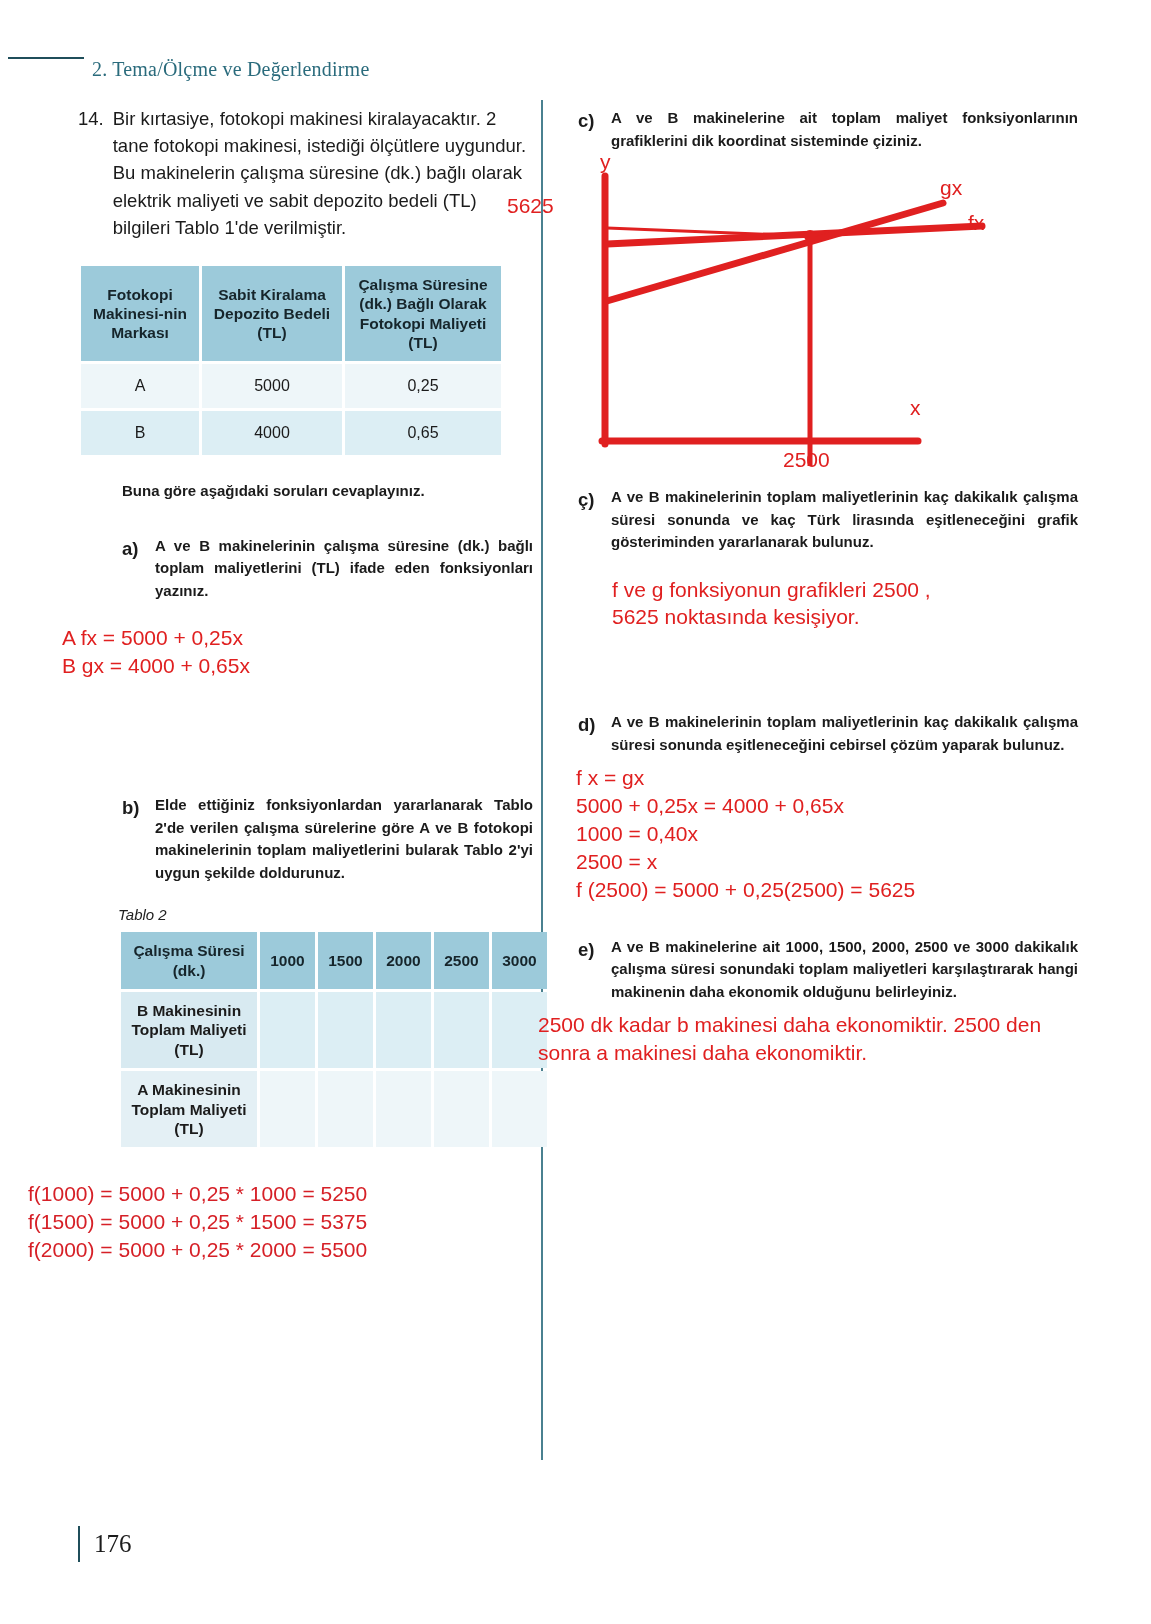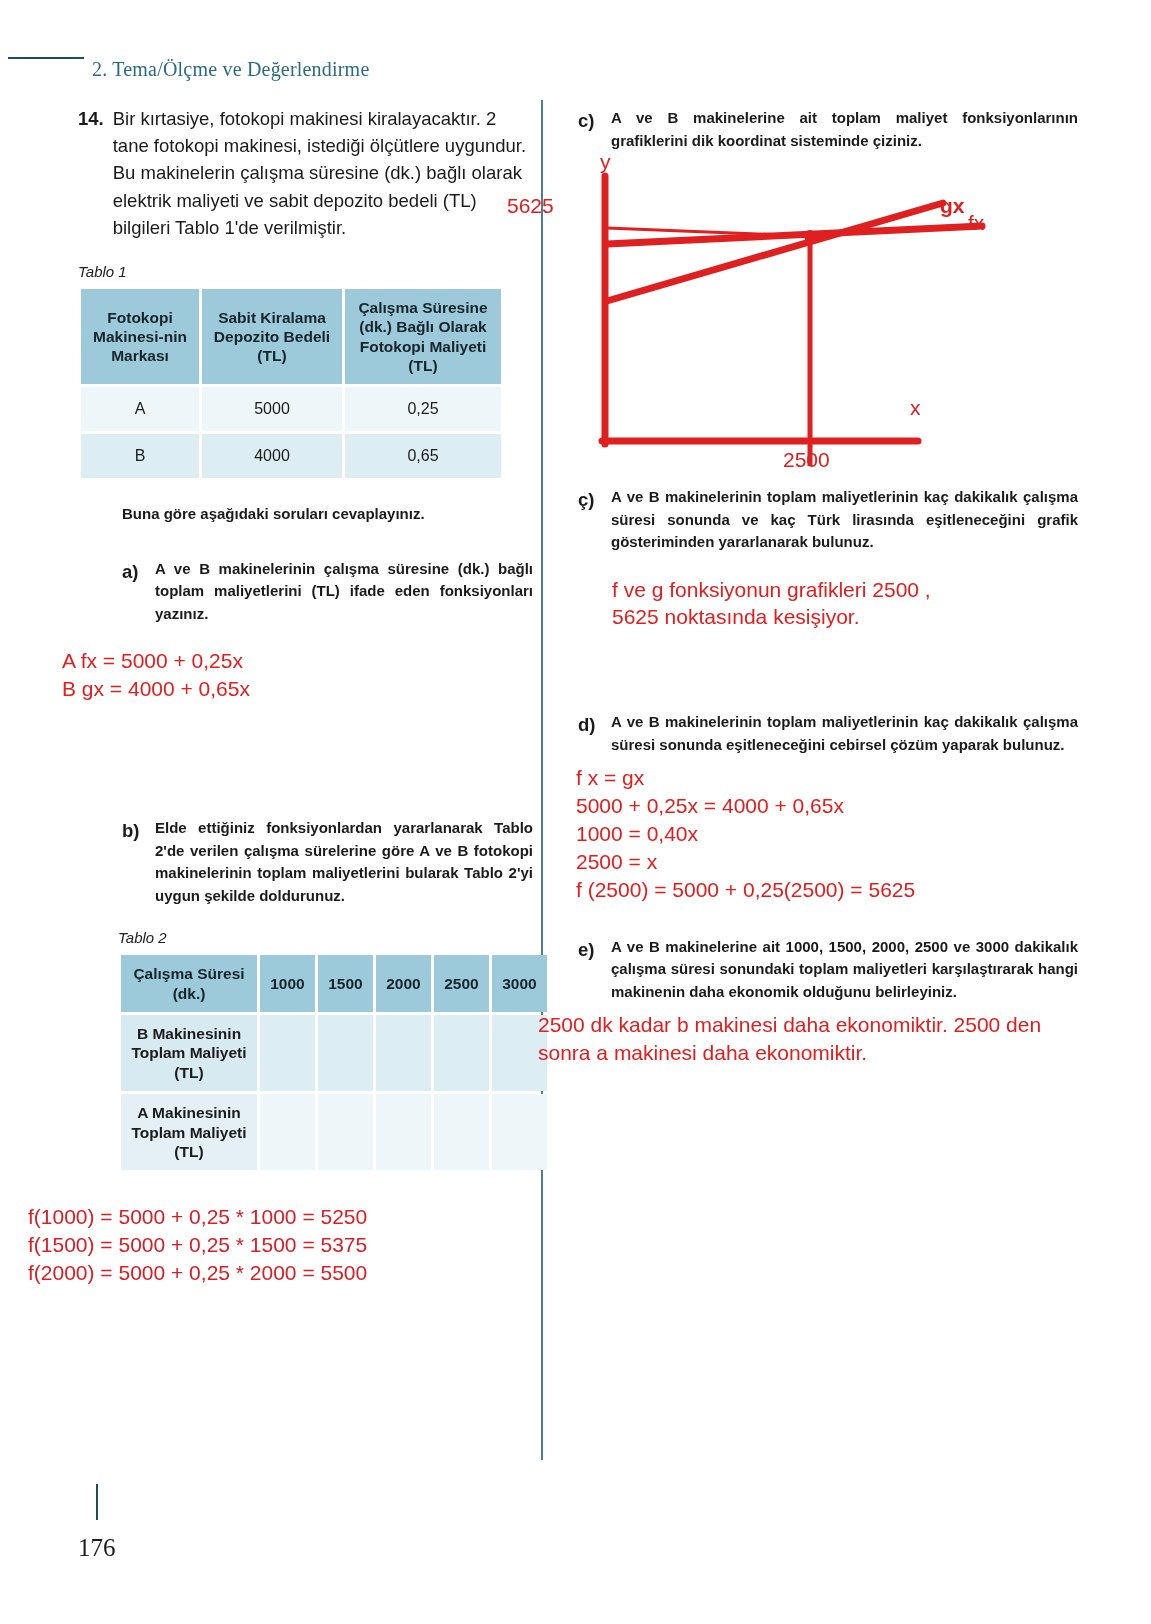--- a/index.html
+++ b/index.html
@@ -59,21 +59,21 @@
   .col-right {
     position: absolute;
     left: 578px;
     top: 105px;
     width: 500px;
   }
 
   
   .q-num-row { display: flex; gap: 9px; }
   .q-num {
-    font-weight: bold;
+    font-weight: normal;
     font-size: 18.5px;
     color: #1b1b1b;
     flex: 0 0 auto;
     line-height: 1.47;
   }
   .q-body {
     font-size: 18.5px;
     color: #1b1b1b;
     line-height: 1.47;
     flex: 1 1 auto;
@@ -172,21 +172,20 @@
   }
 
   
   .footer {
     position: absolute;
     left: 78px;
     bottom: 62px;
     display: flex;
     align-items: center;
     gap: 14px;
-    flex-direction: column;
   }
   .footer-bar {
     width: 2px;
     height: 36px;
     background: #1f4e5a;
   }
   .footer-num {
     font-family: "Liberation Serif", serif;
     font-size: 25px;
     color: #1b1b1b;
@@ -209,21 +208,20 @@
 
 <div class="col-left">
 
   <div class="q-num-row">
     <div class="q-num">14.</div>
     <div class="q-body">Bir kırtasiye, fotokopi makinesi kiralayacaktır. 2 tane fotokopi makinesi, istediği ölçütlere uygundur. Bu makinelerin çalışma süresine (dk.) bağlı olarak elektrik maliyeti ve sabit depozito bedeli (TL) bilgileri Tablo 1'de verilmiştir.</div>
   </div>
 
   <div class="sp-22"></div>
 
-  <div class="tbl-caption">Tablo 1</div>
 
   <table class="sheet" style="width:414px;">
     <colgroup>
         <col style="width:118px">
         <col style="width:140px">
         <col style="width:156px">
       </colgroup>
     <thead>
       <tr>
         <th>Fotokopi Makinesi-nin Markası</th>
@@ -341,21 +339,21 @@
 
       <line x1="29" y1="135" x2="365" y2="37" stroke="#e02020" stroke-width="7" stroke-linecap="round"></line>
 
       <circle cx="232" cy="70" r="6" fill="#e02020"></circle>
     </svg>
 
     <span class="glabel" style="left:22px; top:-16px;">y</span>
     <span class="glabel" style="left:-71px; top:28px;">5625</span>
     <span class="glabel" style="left:332px; top:230px;">x</span>
     <span class="glabel" style="left:205px; top:282px;">2500</span>
-    <span class="glabel" style="left:362px; top:28px;font-weight:bold;">gx</span>
+    <span class="glabel" style="left:362px; top:10px;">gx</span>
     <span class="glabel" style="left:390px; top:45px;">fx</span>
   </div>
 
   <div class="sp-18"></div>
 
   <div class="sub-row">
     <div class="sub-letter">ç)</div>
     <div class="sub-text">A ve B makinelerinin toplam maliyetlerinin kaç dakikalık çalışma süresi sonunda ve kaç Türk lirasında eşitleneceğini grafik gösteriminden yararlanarak bulunuz.</div>
   </div>
 

